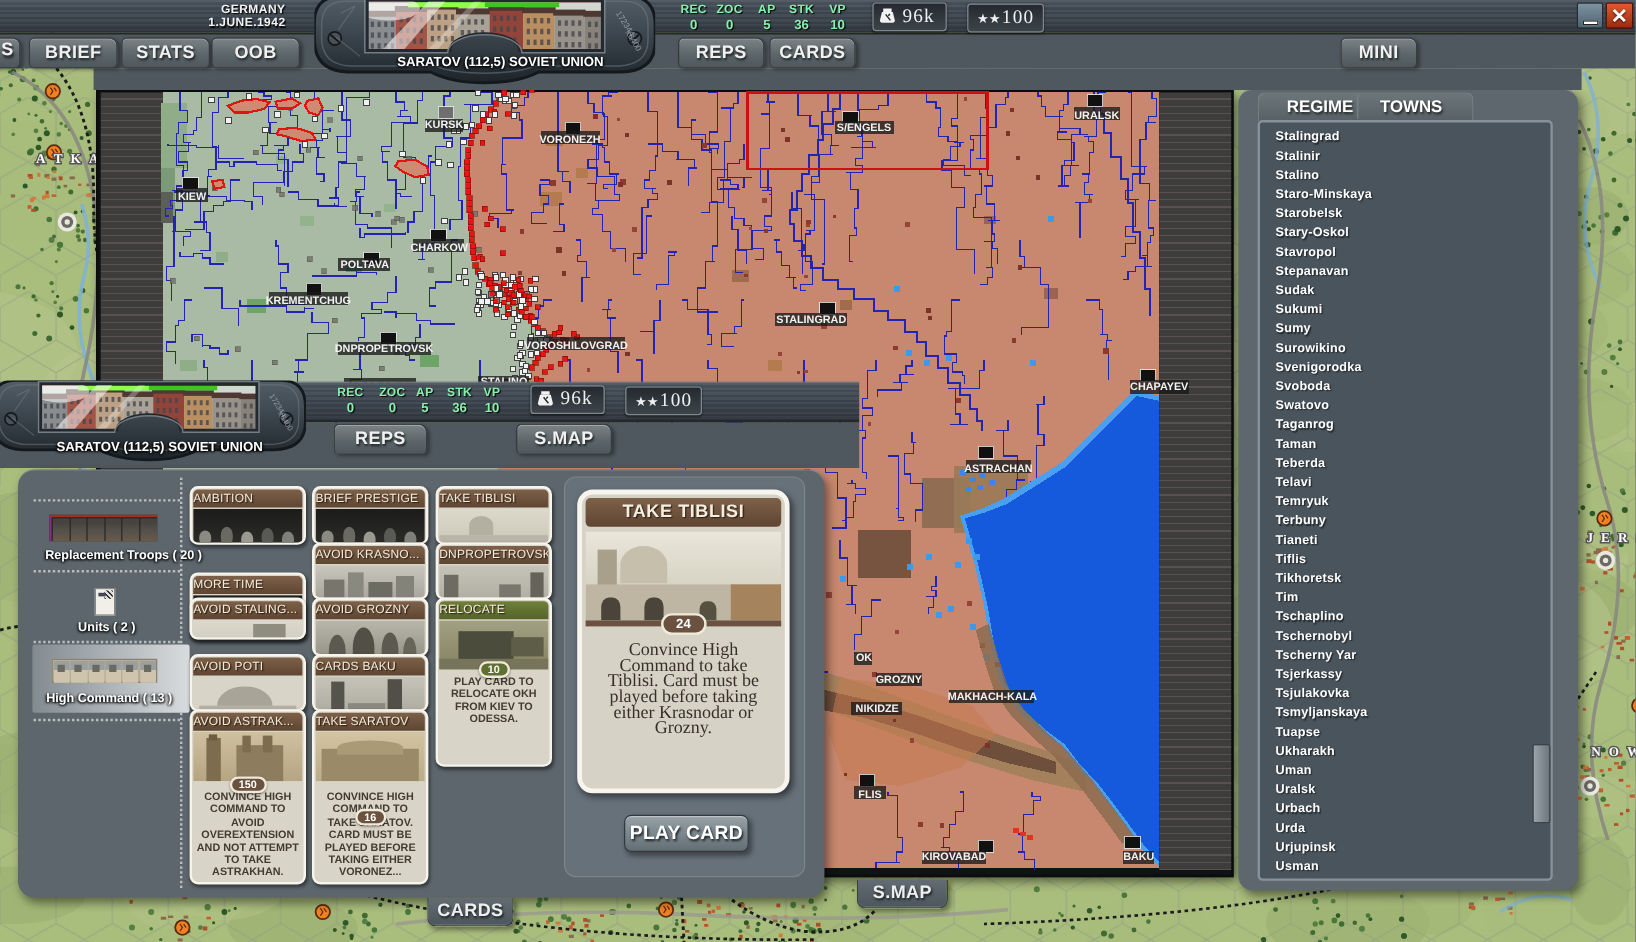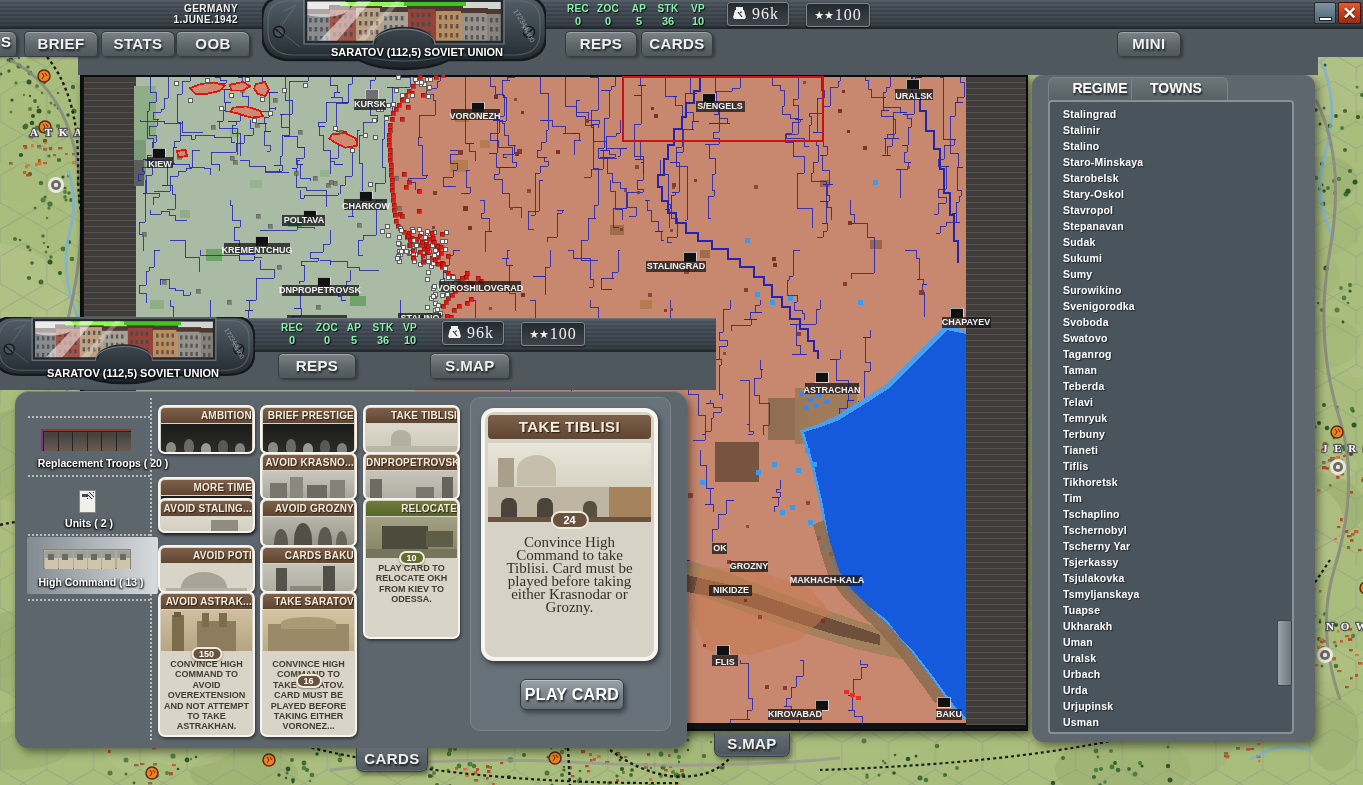--- a/index.html
+++ b/index.html
@@ -26,21 +26,21 @@
  border:1px solid #7e878d;border-radius:3px;box-shadow:0 1px 2px rgba(0,0,0,.5);
  color:#eef0f1;font-family:"Liberation Serif",serif;font-size:16px;
  display:flex;align-items:center;justify-content:center;letter-spacing:1px}
 .townrow{height:16px;line-height:16px;color:#fff;font-size:10.5px;font-weight:bold;
  padding-left:13px;text-shadow:1px 1px 1px #20262b;letter-spacing:.2px;white-space:nowrap}
 .dotline{position:absolute;border-top:2px dotted #cfd4d6;opacity:.8}
 .cardcol{position:absolute;width:97px}
 .mini{position:absolute;left:0;width:97px;background:#d9d4c8;border:2px solid #f6f4ec;border-radius:7px;
  box-shadow:1px 2px 3px rgba(0,0,0,.45)}
 .mhead{height:15px;margin:1px;border-radius:4px 4px 0 0;background:linear-gradient(180deg,#7d6049,#5f4632);
- color:#f3ead9;font-size:10px;font-weight:bold;text-align:right;line-height:15px;letter-spacing:.2px;
+ color:#f3ead9;font-size:10px;font-weight:normal;text-align:left;line-height:15px;letter-spacing:.2px;
  text-shadow:1px 1px 1px #2a1d12;white-space:nowrap;overflow:hidden}
 .mimg{margin:0 1px;height:31px;position:relative;overflow:hidden}
 .pill{position:absolute;left:50%;transform:translateX(-50%);background:#6b5140;border:2px solid #f0ead8;
  border-radius:8px;color:#fff;font-size:9px;font-weight:bold;text-align:center;line-height:10px;
  padding:0 6px;box-shadow:0 1px 2px rgba(0,0,0,.4);z-index:5}
 .mtext{position:absolute;left:2px;right:2px;text-align:center;font-size:9px;font-weight:bold;
  color:#423b31;line-height:10.4px;letter-spacing:0}
 .label-w{color:#fff;font-weight:bold;font-size:10.5px;text-shadow:1px 1px 2px #000,-1px 1px 2px #000;text-align:center}
 </style></head><body>
 <div id="page">

